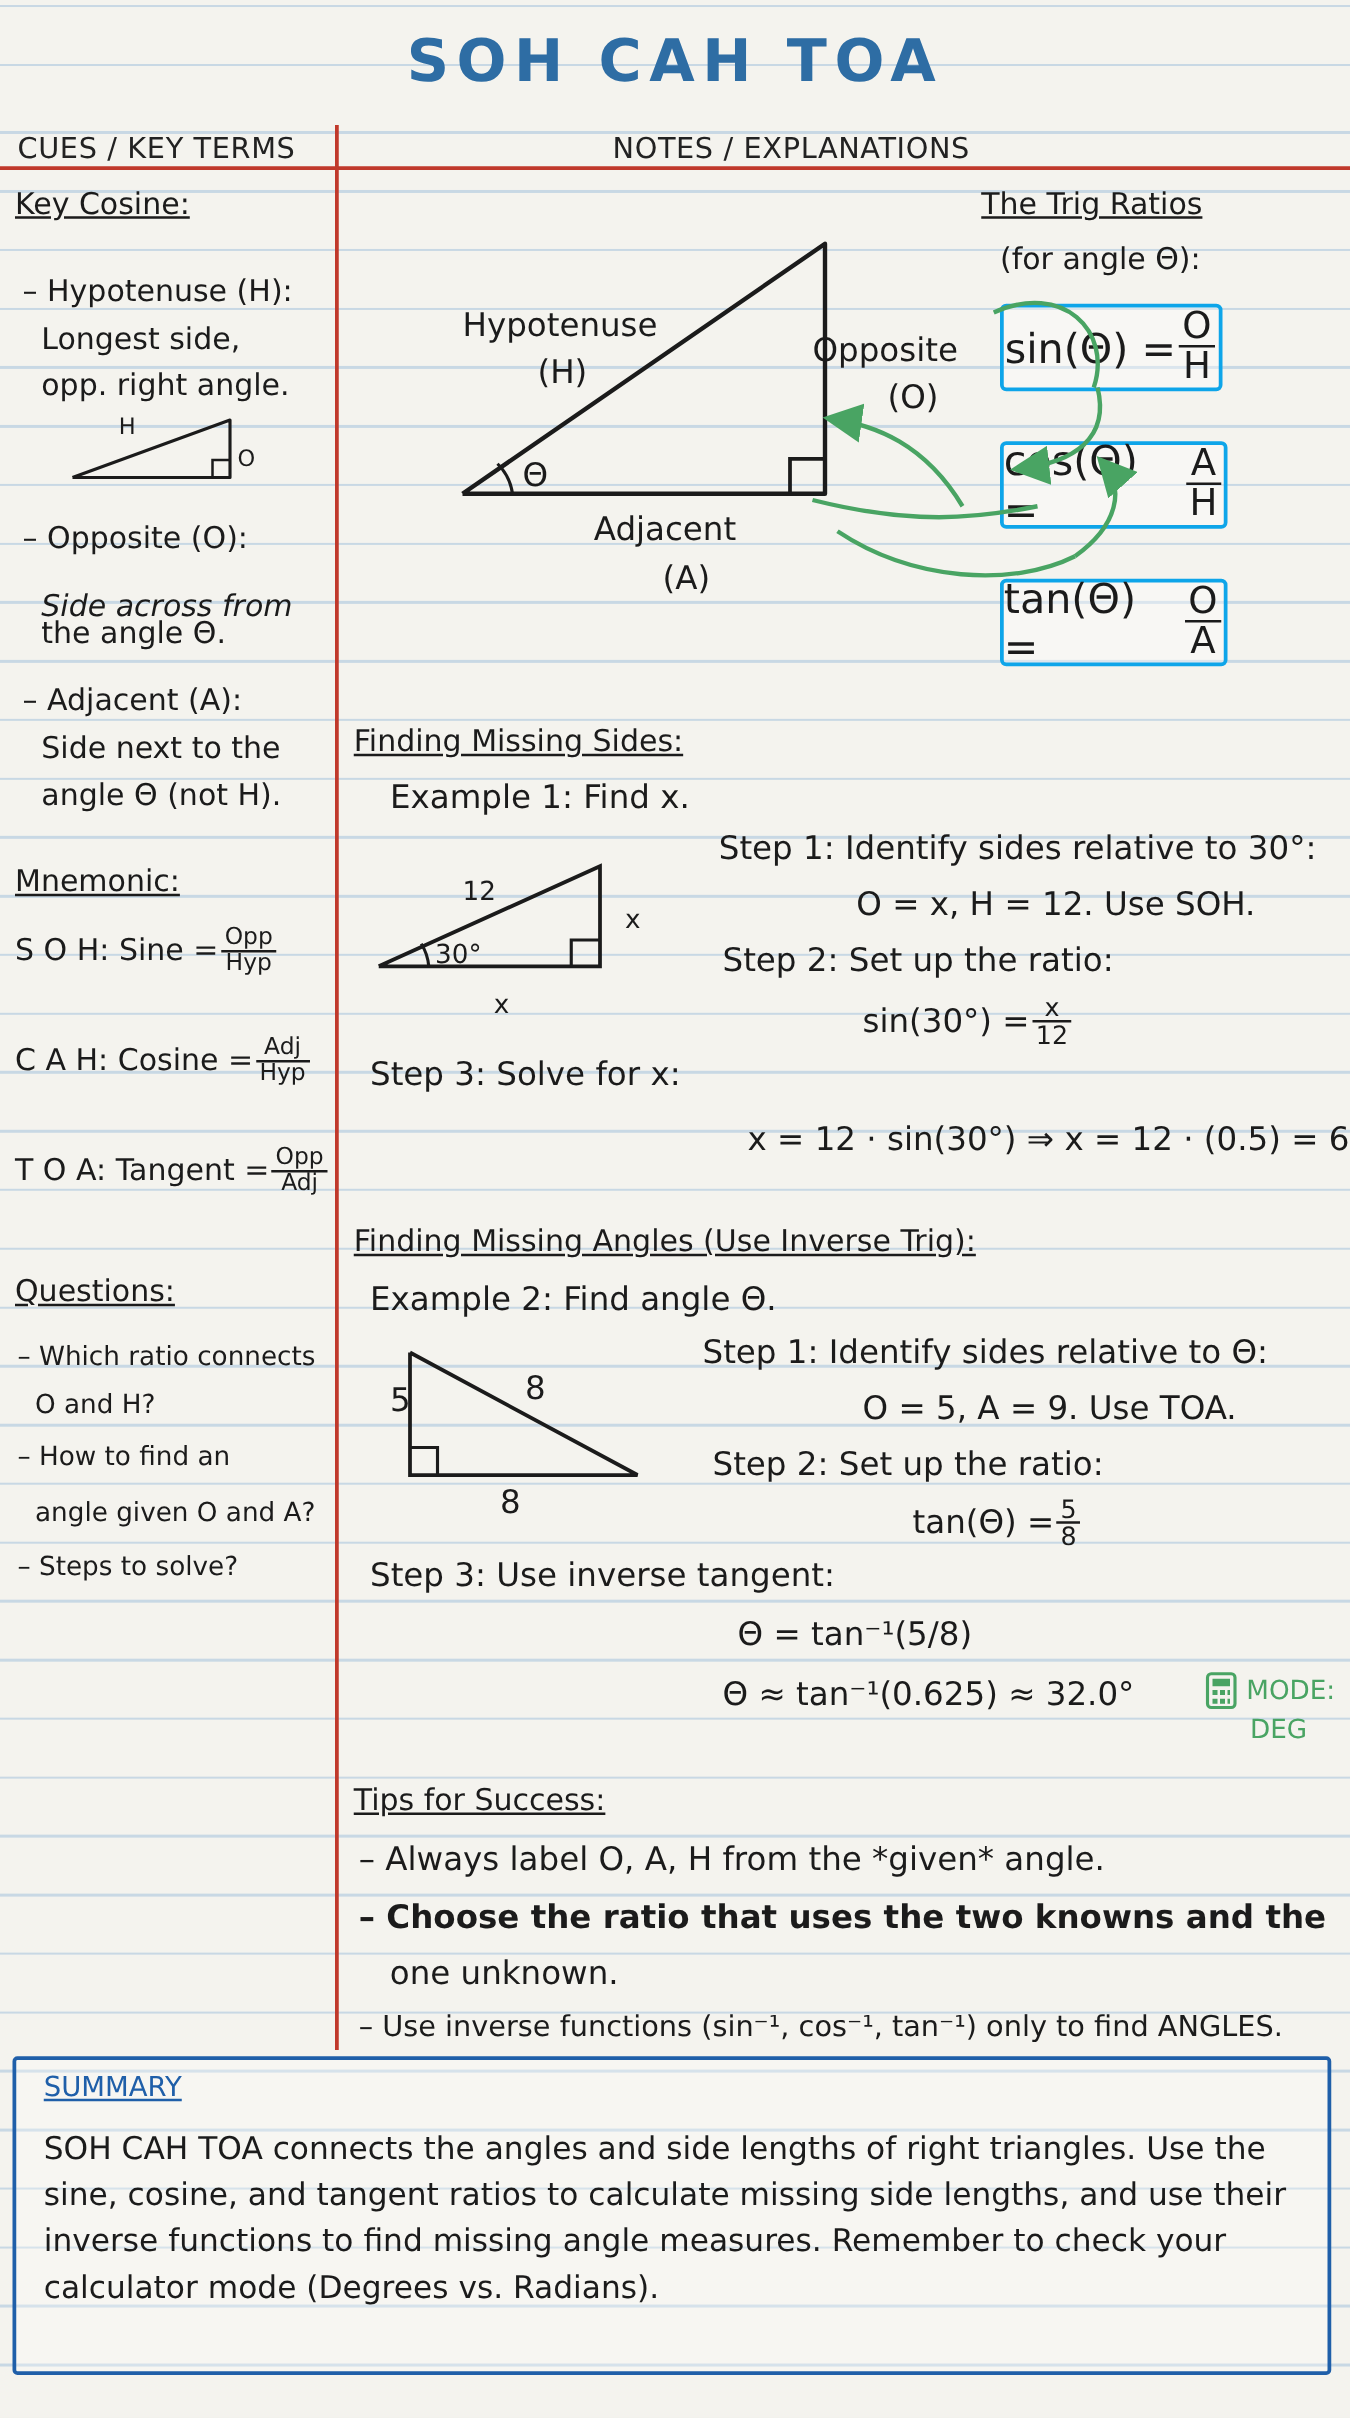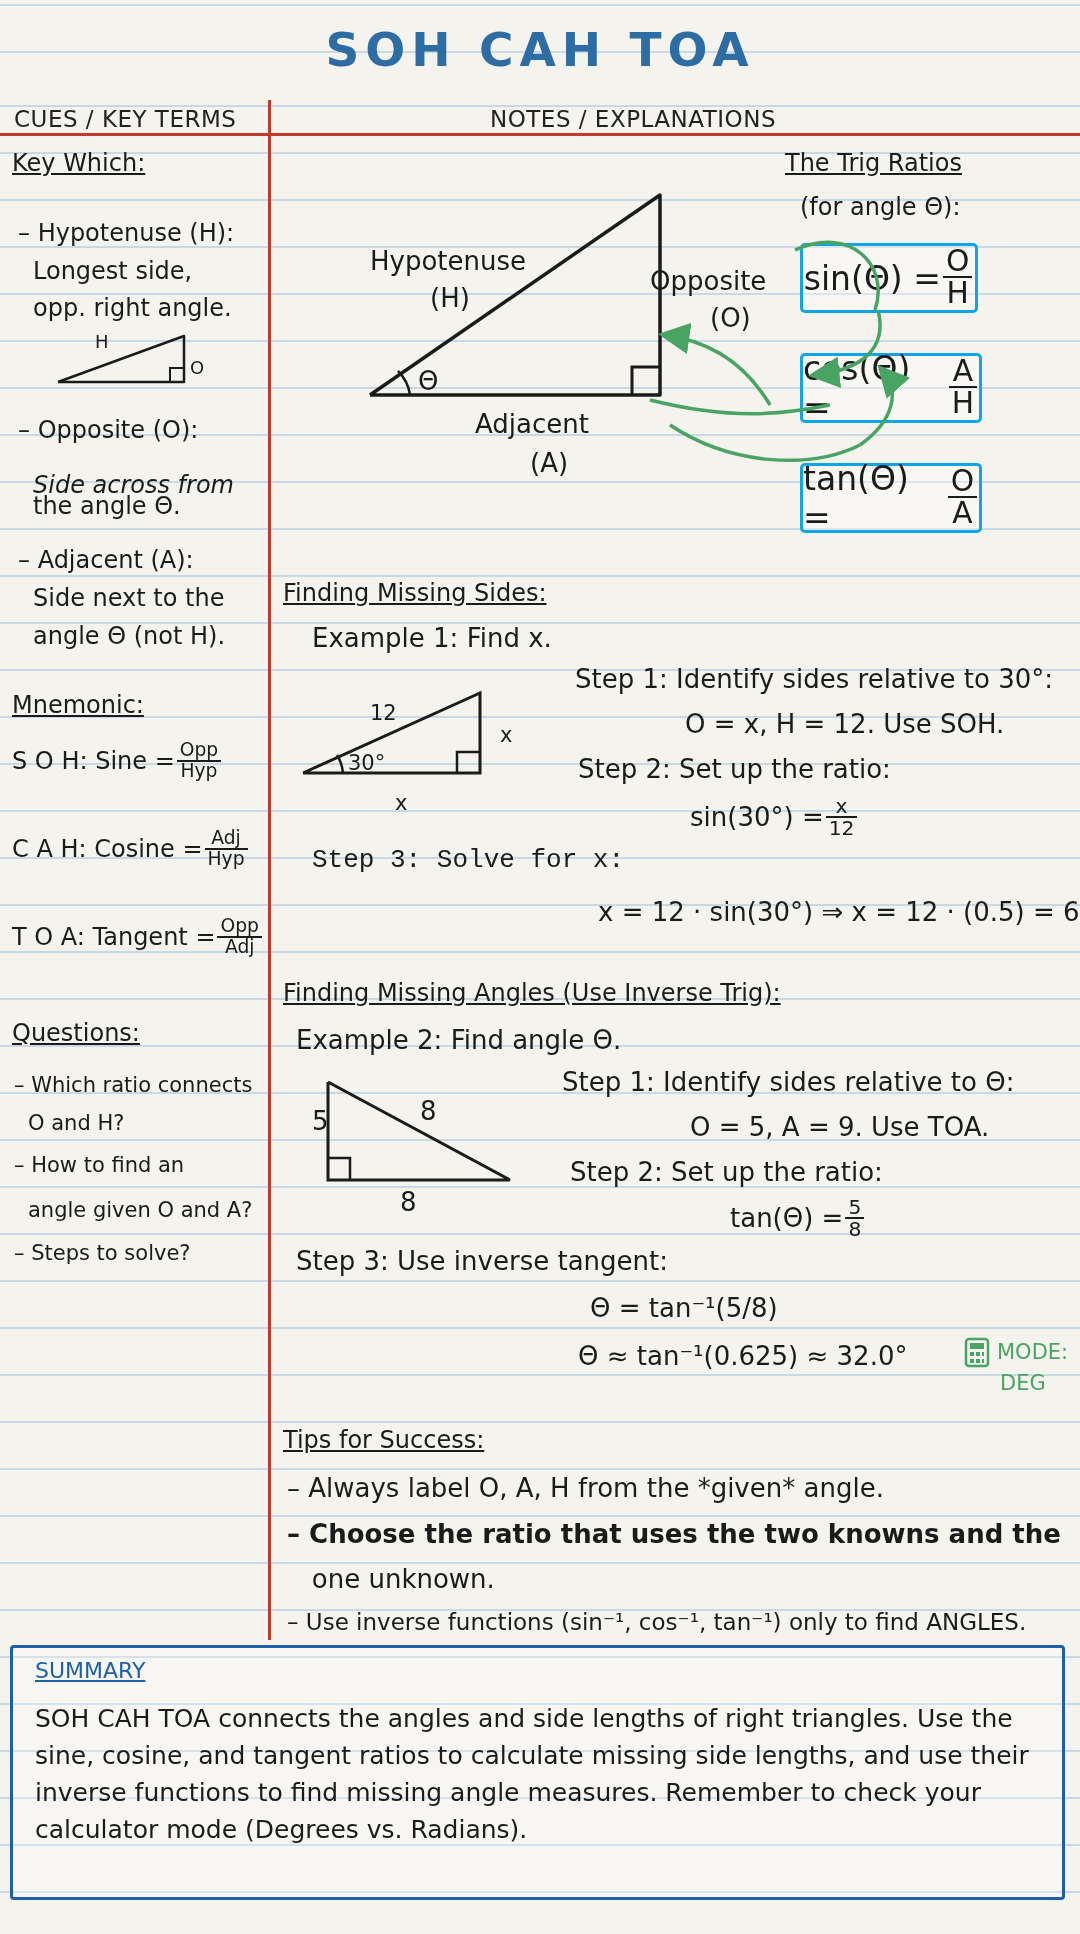--- a/index.html
+++ b/index.html
@@ -142,21 +142,21 @@
 
   <div id="rules"></div>
   <div id="hline"></div>
   <div id="vline"></div>
 
   <div class="title">SOH  CAH  TOA</div>
 
   <div class="colhead hdr-cues">CUES / KEY TERMS</div>
   <div class="colhead hdr-notes">NOTES / EXPLANATIONS</div>
 
-  <div class="txt blue-head" style="left:12px; top:148px;">Key Which:</div>
+  <div class="txt blue-head" style="left:12px; top:148px;">Key Cosine:</div>
 
   <div class="txt" style="left:18px; top:218px;">– Hypotenuse (H):</div>
   <div class="txt" style="left:33px; top:256px;">Longest side,</div>
   <div class="txt" style="left:33px; top:293px;">opp. right angle.</div>
 
   <svg style="left:52px; top:330px;" width="140" height="60">
     <polyline points="6,52 132,52 132,6 6,52" fill="none" stroke="#1b1b1b" stroke-width="2.5" stroke-linejoin="round"></polyline>
     <polyline points="118,52 118,38 132,38" fill="none" stroke="#1b1b1b" stroke-width="2"></polyline>
   </svg>
   <div class="txt sm" style="left:95px; top:330px; font-size:18px;">H</div>
@@ -248,21 +248,21 @@
   </svg>
   <div class="txt sm" style="left:370px; top:700px;">12</div>
   <div class="txt sm" style="left:500px; top:722px;">x</div>
   <div class="txt sm" style="left:348px; top:750px;">30°</div>
   <div class="txt sm" style="left:395px; top:790px;">x</div>
 
   <div class="txt lg" style="left:575px; top:663px;">Step 1: Identify sides relative to 30°:</div>
   <div class="txt lg" style="left:685px; top:708px;">O = x, H = 12. Use SOH.</div>
   <div class="txt lg" style="left:578px; top:753px;">Step 2: Set up the ratio:</div>
   <div class="txt lg" style="left:690px; top:797px;"><span>sin(30°) =</span><span class="frac"><span class="num">x</span><span class="den">12</span></span></div>
-  <div class="txt lg" style="left:312px; top:844px;font-family:Liberation Mono, monospace;">Step 3: Solve for x:</div>
+  <div class="txt lg" style="left:296px; top:844px;">Step 3: Solve for x:</div>
   <div class="txt lg" style="left:598px; top:896px;">x = 12 · sin(30°) ⇒ x = 12 · (0.5) = 6</div>
 
   <div class="txt blue-head" style="left:283px; top:978px;">Finding Missing Angles (Use Inverse Trig):</div>
   <div class="txt lg" style="left:296px; top:1024px;">Example 2: Find angle Θ.</div>
 
   <svg style="left:310px; top:1062px;" width="220" height="130">
     <polyline points="18,20 18,118 200,118 18,20" fill="none" stroke="#1b1b1b" stroke-width="3"></polyline>
     <polyline points="18,96 40,96 40,118" fill="none" stroke="#1b1b1b" stroke-width="2.5"></polyline>
   </svg>
   <div class="txt lg" style="left:312px; top:1105px;">5</div>

